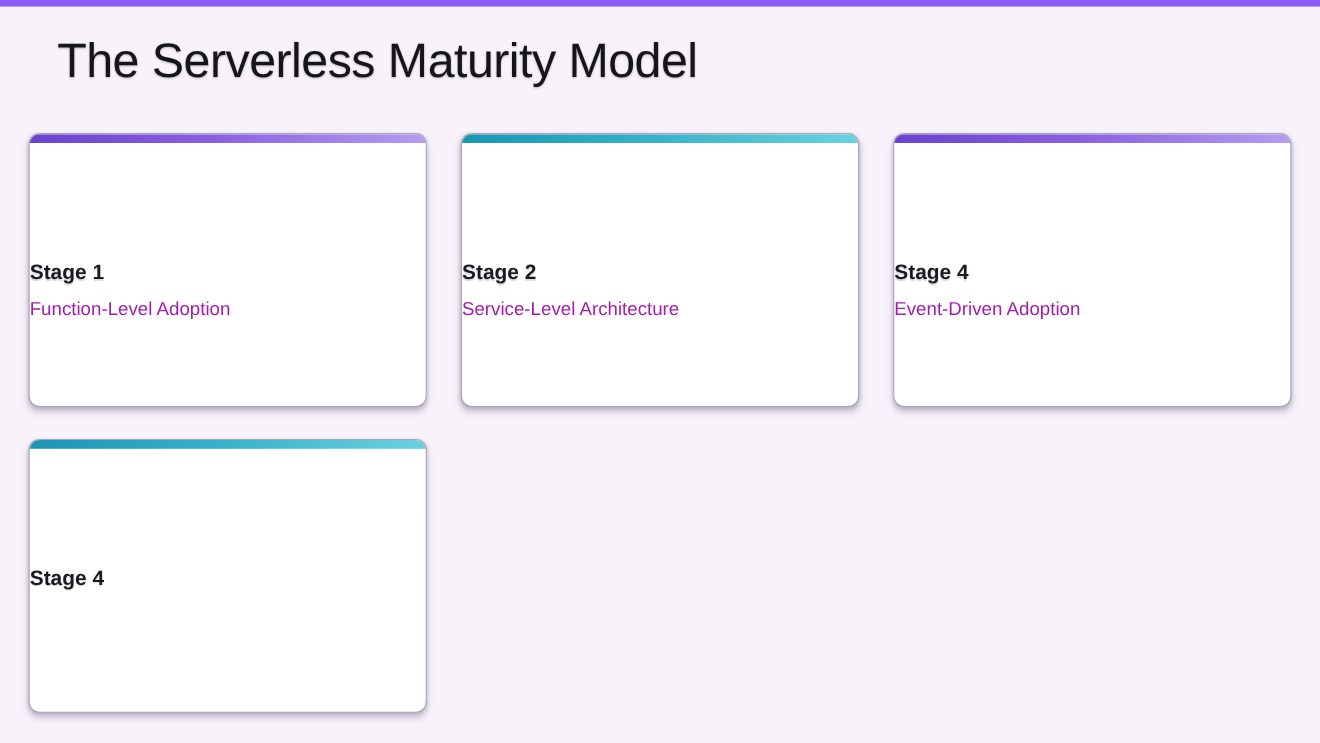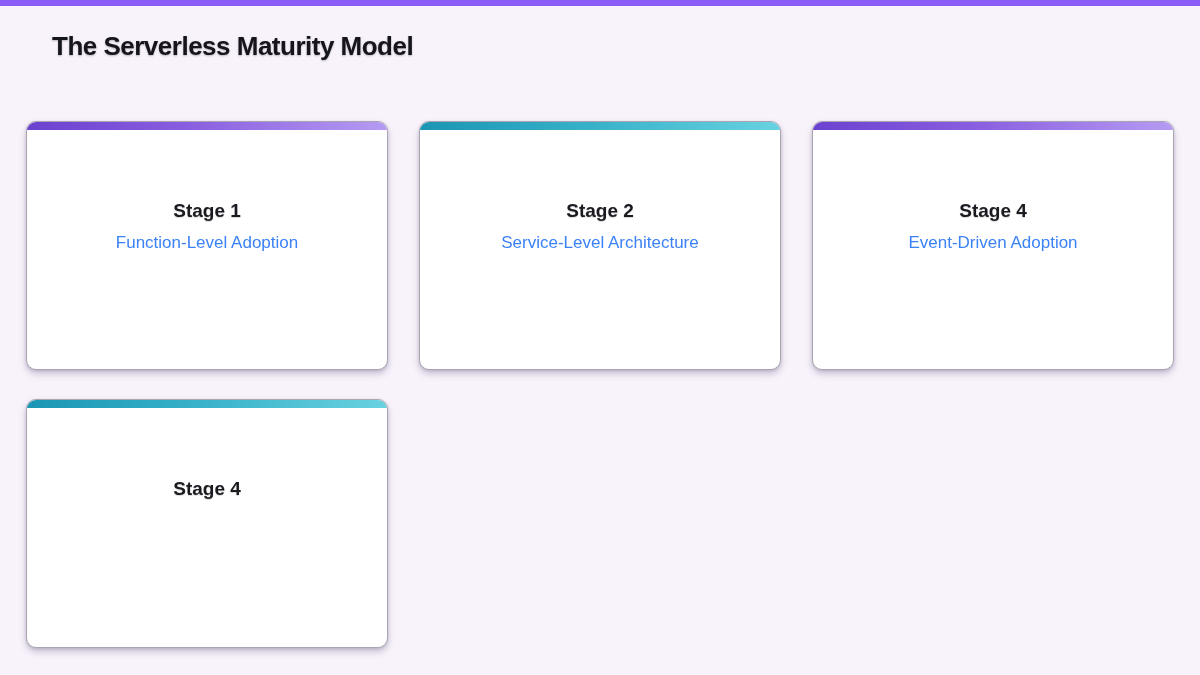--- a/index.html
+++ b/index.html
@@ -15,22 +15,22 @@
     position: absolute;
     top: 0; left: 0;
     width: 1200px;
     height: 6px;
     background: #8b5cf6;
   }
   .page-title {
     position: absolute;
     left: 52px;
     top: 31px;
-    font-size: 26px;
-    font-weight: bold;
+    font-size: 44px;
+    font-weight: normal;
     letter-spacing: -0.5px;
     color: #17151c;
     text-shadow: 0 1px 2px rgba(0,0,0,0.25);
   }
   .cards-grid {
     position: absolute;
     left: 26px;
     top: 121px;
     display: grid;
     grid-template-columns: repeat(3, 362px);
@@ -50,36 +50,35 @@
     width: 100%;
     height: 8px;
   }
   .accent-purple .card-accent-bar {
     background: linear-gradient(90deg, #6b41d0 0%, #8a5ee0 45%, #b59bf2 100%);
   }
   .accent-teal .card-accent-bar {
     background: linear-gradient(90deg, #1a96b4 0%, #35b0c8 45%, #68d2e0 100%);
   }
   .card-body {
-    padding-top: 70px;
-    text-align: center;
+    padding-top: 108px;
   }
   .stage-title {
     font-size: 19px;
     line-height: 22px;
     font-weight: bold;
     color: #1c1a20;
     text-shadow: 0 1px 1px rgba(0,0,0,0.15);
   }
   .stage-label {
     margin-top: 11px;
     font-size: 17px;
     line-height: 20px;
     font-weight: normal;
-    color: #3b82f6;
+    color: #a21caf;
   }
 </style>
 </head>
 <body>
 
 <div class="top-bar"></div>
 
 <h1 class="page-title">The Serverless Maturity Model</h1>
 
 <div class="cards-grid">

